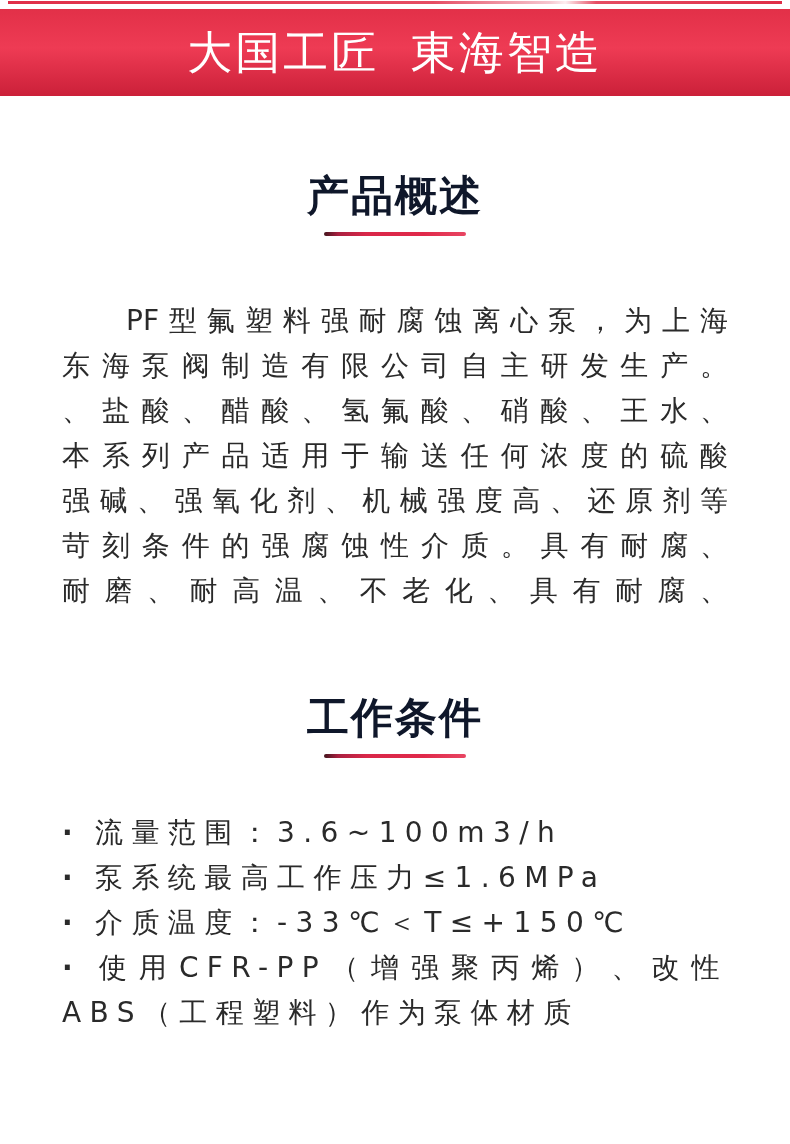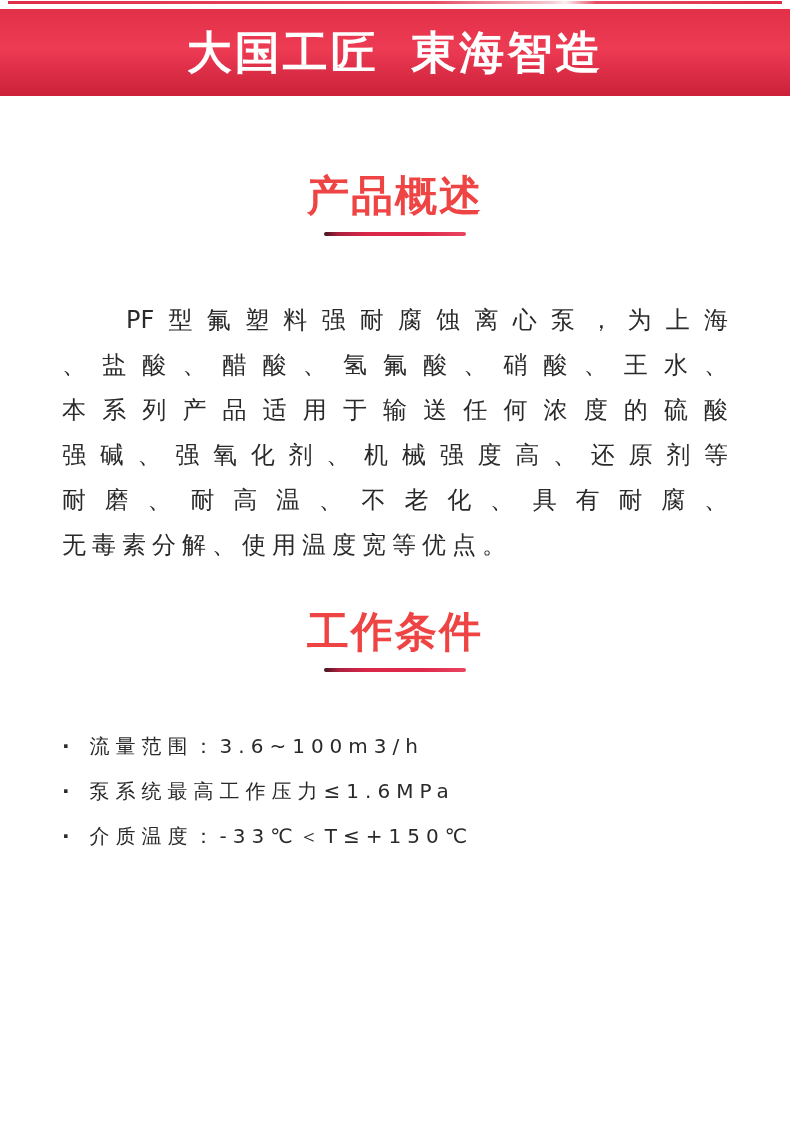--- a/index.html
+++ b/index.html
@@ -31,72 +31,72 @@
     height: 87px;
     display: flex;
     align-items: center;
     justify-content: center;
     background: linear-gradient(180deg, #e23048 0%, #ee3b54 45%, #cb2039 100%);
   }
   .banner-title {
     margin: 0;
     font-size: 45px;
     line-height: 1;
-    font-weight: 700;
+    font-weight: 400;
     color: #ffffff;
     letter-spacing: 3px;
     word-spacing: 14px;
     white-space: nowrap;
   }
 
   
   .section-title {
     margin: 76px 0 0 0;
     text-align: center;
     font-size: 42px;
     line-height: 48px;
     font-weight: 700;
     letter-spacing: 2px;
-    color: #ef4444;
+    color: #0f172a;
   }
-  .section-conditions .section-title { margin-top: 40px; }
+  .section-conditions .section-title { margin-top: 81px; }
   .title-underline {
     width: 142px;
     height: 4px;
     margin: 12px auto 0 auto;
     border-radius: 2px;
     background: linear-gradient(90deg,
       #43151d 0%, #a92040 10%, #d92749 30%, #e0294a 70%, #e84562 100%);
   }
 
   
   .paragraph { margin: 62px 62px 0 62px; }
   .para-line {
     margin: 0;
-    font-size: 24px;
+    font-size: 28px;
     line-height: 45px;
     color: #2a2a2a;
     text-align: justify;
     text-align-last: justify;
   }
   .para-line.indent { text-indent: 64px; }
   .para-line.last {
     text-align-last: left;
     letter-spacing: 0.25em;
   }
 
   
   .cond-list {
     list-style: none;
     margin: 52px 62px 0 62px;
     padding: 0;
   }
   .cond-item {
     margin: 0;
-    font-size: 20px;
+    font-size: 28px;
     line-height: 45px;
     letter-spacing: 0.3em;
     color: #2a2a2a;
     text-align: justify;
   }
   .bullet {
     display: inline;
     margin-right: 14px;
     font-weight: 700;
   }
@@ -111,32 +111,34 @@
   <header class="banner">
     <h1 class="banner-title">大国工匠 東海智造</h1>
   </header>
 
   <section class="section section-overview">
     <h2 class="section-title">产品概述</h2>
     <div class="title-underline"></div>
 
     <div class="paragraph">
       <p class="para-line indent">PF型氟塑料强耐腐蚀离心泵，为上海</p>
+      <p class="para-line">东海泵阀制造有限公司自主研发生产。</p>
       <p class="para-line">、盐酸、醋酸、氢氟酸、硝酸、王水、</p>
       <p class="para-line">本系列产品适用于输送任何浓度的硫酸</p>
       <p class="para-line">强碱、强氧化剂、机械强度高、还原剂等</p>
+      <p class="para-line">苛刻条件的强腐蚀性介质。具有耐腐、</p>
       <p class="para-line">耐磨、耐高温、不老化、具有耐腐、</p>
-      <p class="para-line last">无毒素分解、使用温度宽等优点。</p>
     </div>
   </section>
 
   <section class="section section-conditions">
     <h2 class="section-title">工作条件</h2>
     <div class="title-underline"></div>
 
     <ul class="cond-list">
       <li class="cond-item"><span class="bullet">·</span><span class="cond-text">流量范围：3.6~100m3/h</span></li>
       <li class="cond-item"><span class="bullet">·</span><span class="cond-text">泵系统最高工作压力≤1.6MPa</span></li>
       <li class="cond-item"><span class="bullet">·</span><span class="cond-text">介质温度：-33℃＜T≤+150℃</span></li>
+      <li class="cond-item"><span class="bullet">·</span><span class="cond-text">使用CFR-PP（增强聚丙烯）、改性ABS（工程塑料）作为泵体材质</span></li>
     </ul>
   </section>
 
 </div>
 
 </body></html>

